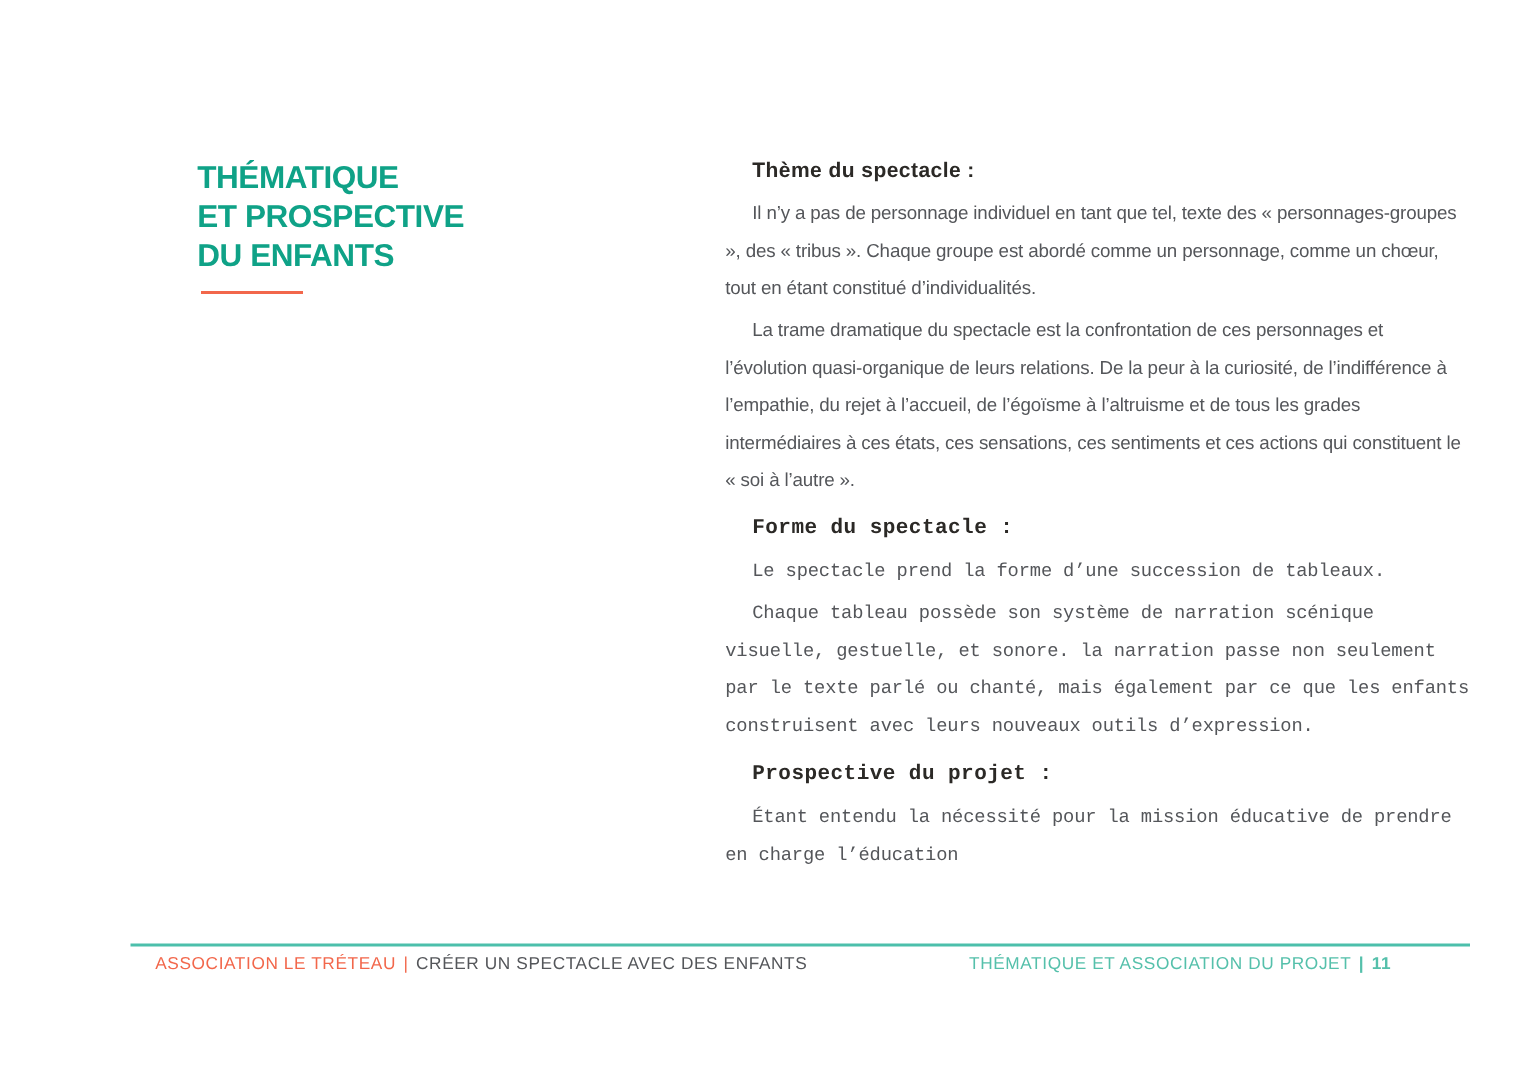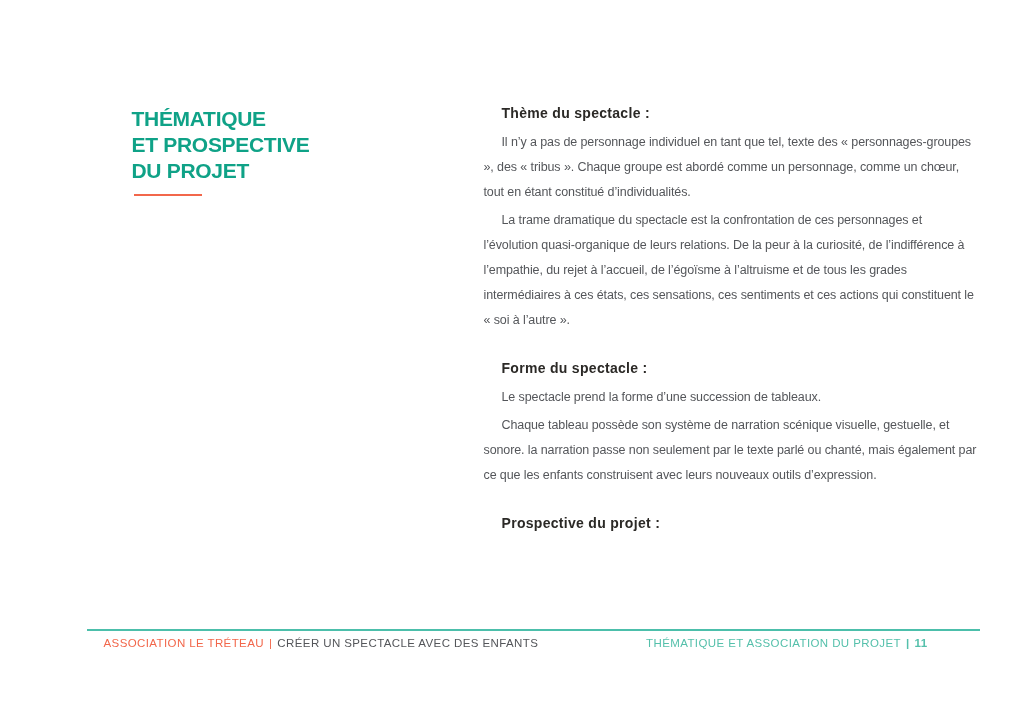--- a/index.html
+++ b/index.html
@@ -38,21 +38,21 @@
   .content-column {
     position: absolute;
     left: 445px;
     top: 104px;
     width: 496px;
     color: var(--body-gray, #54565a);
     font-size: 12.5px;
     line-height: 25px;
     letter-spacing: -0.1px;
   }
-  .content-section + .content-section { margin-top: 26px; }
+  .content-section + .content-section { margin-top: 10px; font-family: Liberation Mono, monospace; }
   .section-heading {
     font-size: 14px;
     line-height: 18px;
     font-weight: bold;
     color: var(--heading-dark, #2b2926);
     letter-spacing: 0.3px;
     margin: 0 0 8px 18px;
   }
   .body-paragraph {
     margin: 0 0 3px 0;
@@ -96,37 +96,38 @@
   .footer-right .page-num { font-weight: bold; }
 </style>
 </head>
 <body>
 
 <div class="page">
 
   <div class="sidebar-title">
     <span class="title-line">THÉMATIQUE</span>
     <span class="title-line">ET PROSPECTIVE</span>
-    <span class="title-line">DU PROJET</span>
+    <span class="title-line">DU ENFANTS</span>
     <div class="title-underline"></div>
   </div>
 
   <div class="content-column">
       <section class="content-section">
         <h3 class="section-heading">Thème du spectacle :</h3>
         <p class="body-paragraph">Il n’y a pas de personnage individuel en tant que tel, texte des « personnages-groupes », des « tribus ». Chaque groupe est abordé comme un personnage, comme un chœur, tout en étant constitué d’individualités.</p>
         <p class="body-paragraph">La trame dramatique du spectacle est la confrontation de ces personnages et l’évolution quasi-organique de leurs relations. De la peur à la curiosité, de l’indifférence à l’empathie, du rejet à l’accueil, de l’égoïsme à l’altruisme et de tous les grades intermédiaires à ces états, ces sensations, ces sentiments et ces actions qui constituent le « soi à l’autre ».</p>
       </section>
       <section class="content-section">
         <h3 class="section-heading">Forme du spectacle :</h3>
         <p class="body-paragraph">Le spectacle prend la forme d’une succession de tableaux.</p>
         <p class="body-paragraph">Chaque tableau possède son système de narration scénique visuelle, gestuelle, et sonore. la narration passe non seulement par le texte parlé ou chanté, mais également par ce que les enfants construisent avec leurs nouveaux outils d’expression.</p>
       </section>
       <section class="content-section">
         <h3 class="section-heading">Prospective du projet :</h3>
+        <p class="body-paragraph">Étant entendu la nécessité pour la mission éducative de prendre en charge l’éducation</p>
       </section>
     </div>
 
   <div class="footer-rule"></div>
 
   <div class="footer-left"><span class="brand">ASSOCIATION LE TRÉTEAU</span><span class="footer-sep">|</span><span>CRÉER UN SPECTACLE AVEC DES ENFANTS</span></div>
 
   <div class="footer-right"><span>THÉMATIQUE ET ASSOCIATION DU PROJET</span><span class="footer-sep">|</span><span class="page-num">11</span></div>
 
 </div>

